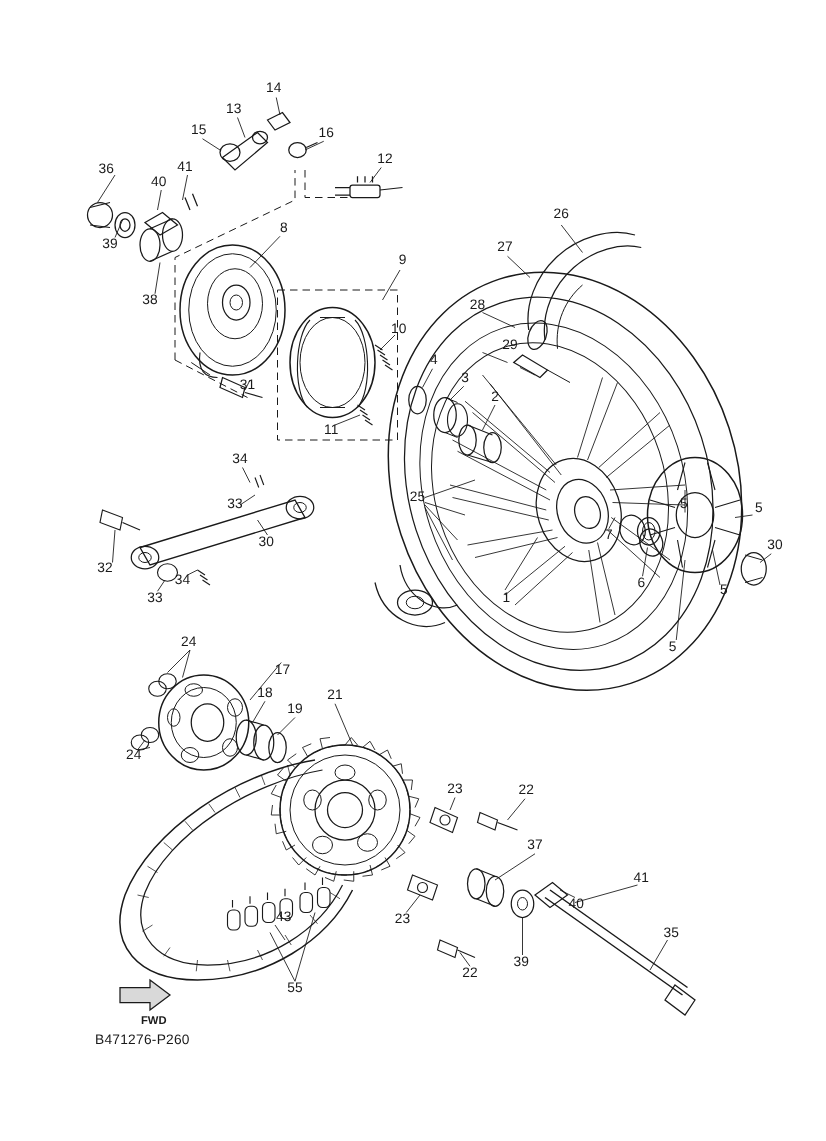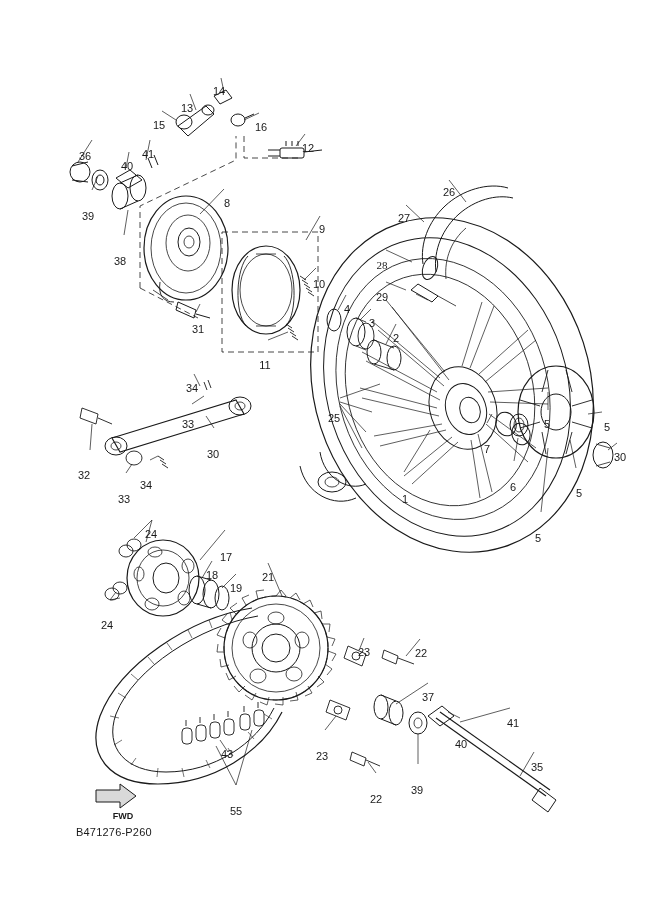--- a/index.html
+++ b/index.html
@@ -25,21 +25,20 @@
     height: 913px;
   }
   .callout {
     position: absolute;
     font-family: "Liberation Sans", sans-serif;
     font-size: 11px;
     color: #1a1a1a;
     line-height: 1;
     white-space: nowrap;
     transform: translate(-50%, -50%);
-    margin-top: 20px;
   }
   .partcode {
     position: absolute;
     font-family: "Liberation Sans", sans-serif;
     font-size: 11px;
     color: #1a1a1a;
     letter-spacing: 0.2px;
     white-space: nowrap;
   }
   .fwd-label {
@@ -449,22 +448,22 @@
       <div class="callout" style="left: 227px; top: 183px;">8</div>
       <div class="callout" style="left: 322px; top: 209px;">9</div>
       <div class="callout" style="left: 319px; top: 264px;">10</div>
       <div class="callout" style="left: 198px; top: 309px;">31</div>
       <div class="callout" style="left: 265px; top: 345px;">11</div>
       <div class="callout" style="left: 347px; top: 289px;">4</div>
       <div class="callout" style="left: 372px; top: 303px;">3</div>
       <div class="callout" style="left: 396px; top: 318px;">2</div>
       <div class="callout" style="left: 449px; top: 172px; text-align: right;">26</div>
       <div class="callout" style="left: 404px; top: 198px; text-align: center;">27</div>
-      <div class="callout" style="left: 382px; top: 245px; font-family: Liberation Serif, serif;">28</div>
-      <div class="callout" style="left: 376px; top: 277px; padding-left: 12px;">29</div>
+      <div class="callout" style="left: 382px; top: 245px;">28</div>
+      <div class="callout" style="left: 402px; top: 277px; padding-left: 12px;">29</div>
       <div class="callout" style="left: 334px; top: 398px;">25</div>
       <div class="callout" style="left: 192px; top: 368px;">34</div>
       <div class="callout" style="left: 188px; top: 404px;">33</div>
       <div class="callout" style="left: 84px; top: 455px;">32</div>
       <div class="callout" style="left: 124px; top: 479px;">33</div>
       <div class="callout" style="left: 146px; top: 465px;">34</div>
       <div class="callout" style="left: 213px; top: 434px;">30</div>
       <div class="callout" style="left: 405px; top: 479px;">1</div>
       <div class="callout" style="left: 487px; top: 429px;">7</div>
       <div class="callout" style="left: 513px; top: 467px;">6</div>

